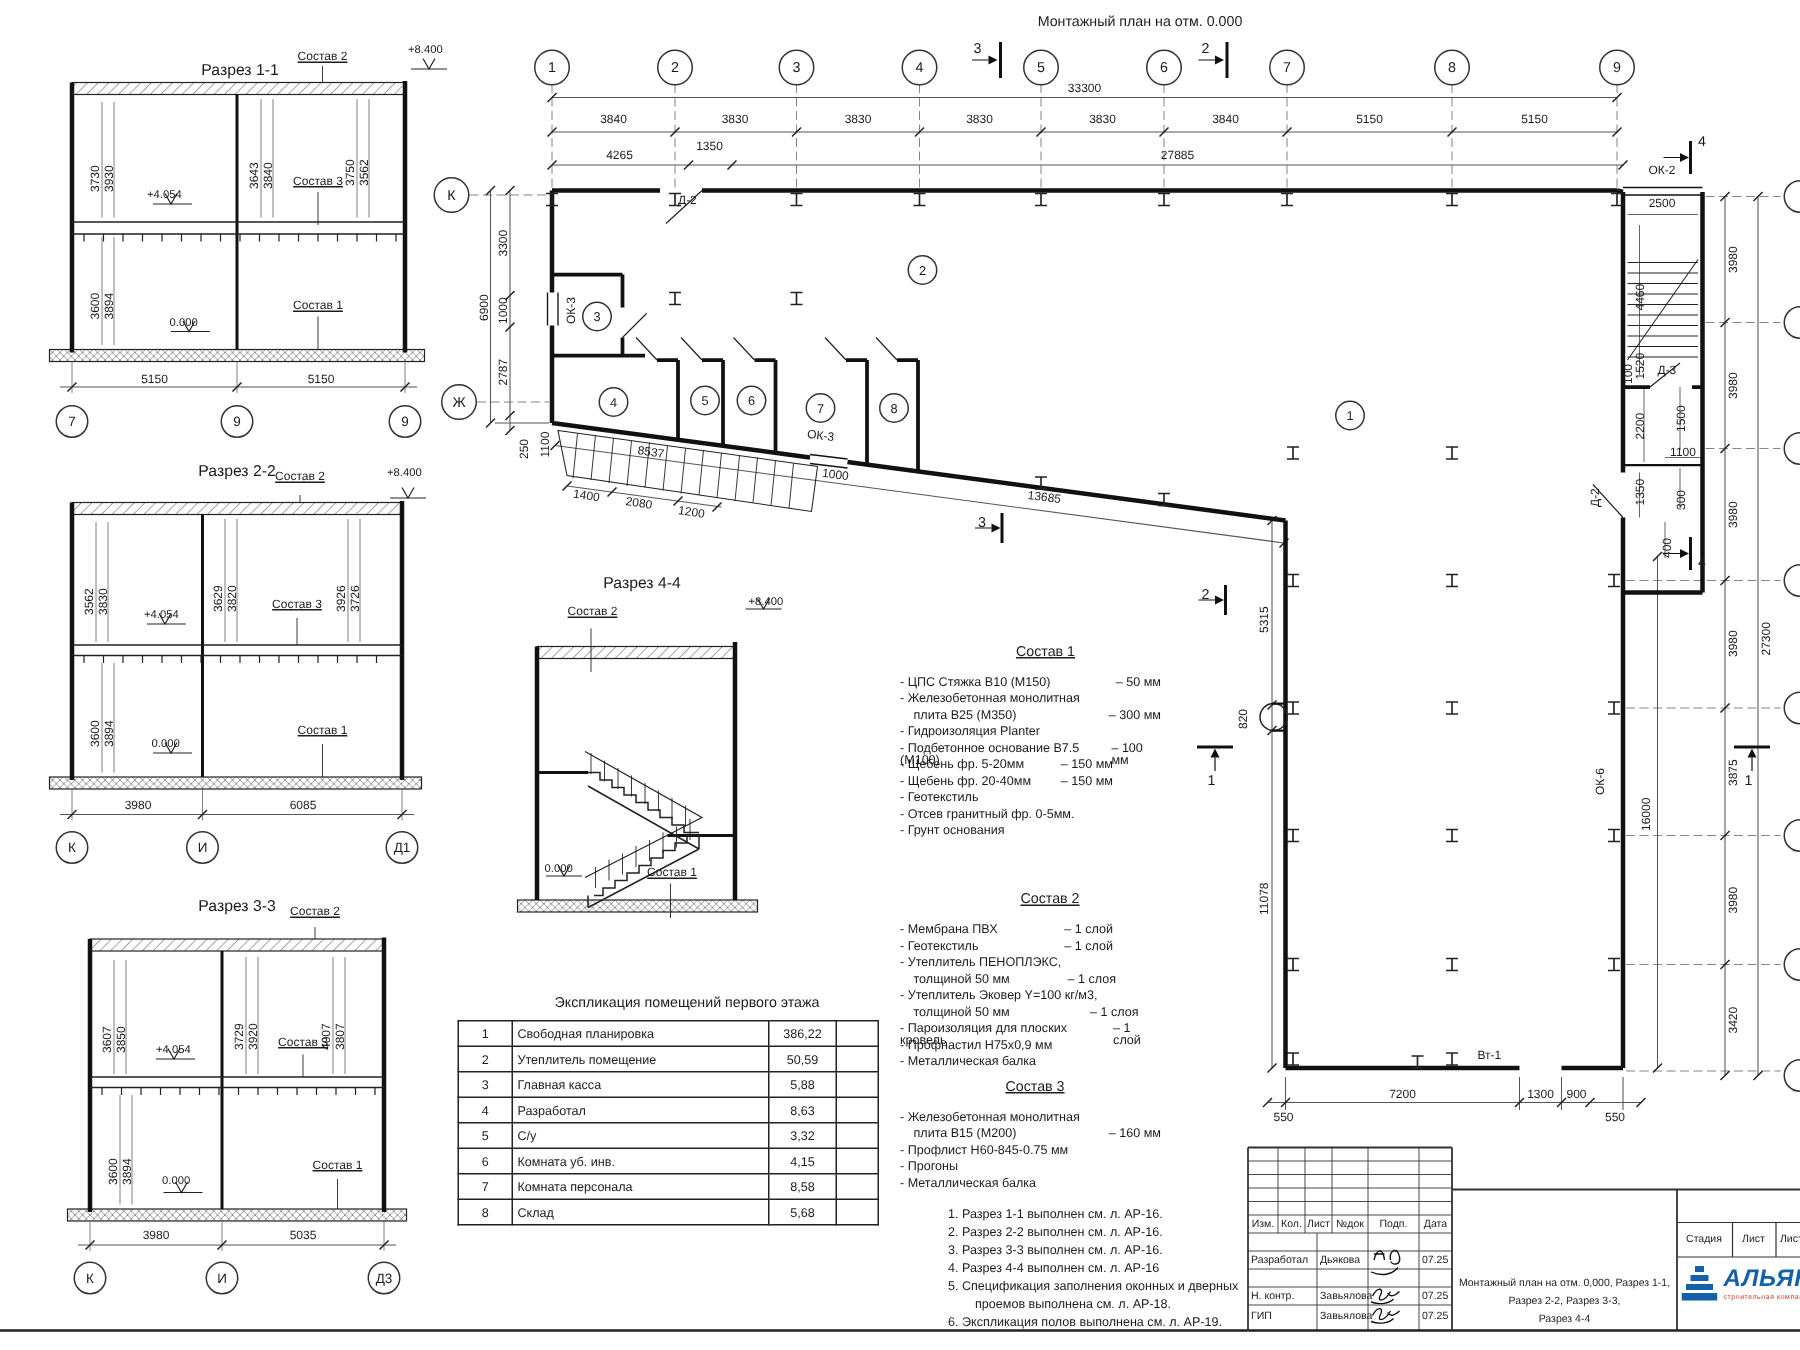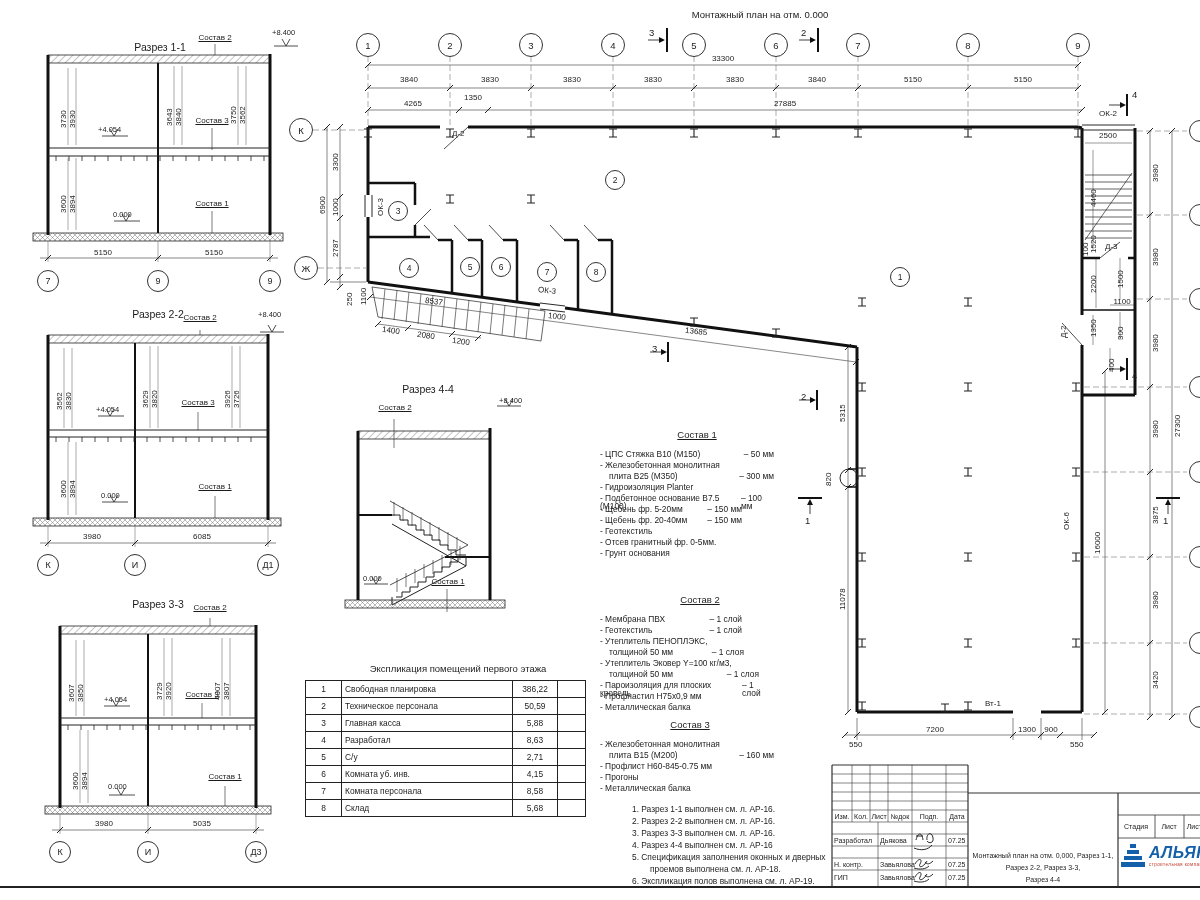--- a/index.html
+++ b/index.html
@@ -453,40 +453,40 @@
       </colgroup>
   <tbody>
   <tr>
           <td class="num">1</td>
           <td>Свободная планировка</td>
           <td class="ar">386,22</td>
           <td></td>
         </tr>
   <tr>
           <td class="num">2</td>
-          <td>Техническое персонала</td>
+          <td>Утеплитель помещение</td>
           <td class="ar">50,59</td>
           <td></td>
         </tr>
   <tr>
           <td class="num">3</td>
           <td>Главная касса</td>
           <td class="ar">5,88</td>
           <td></td>
         </tr>
   <tr>
           <td class="num">4</td>
           <td>Разработал</td>
           <td class="ar">8,63</td>
           <td></td>
         </tr>
   <tr>
           <td class="num">5</td>
           <td>С/у</td>
-          <td class="ar">2,71</td>
+          <td class="ar">3,32</td>
           <td></td>
         </tr>
   <tr>
           <td class="num">6</td>
           <td>Комната уб. инв.</td>
           <td class="ar">4,15</td>
           <td></td>
         </tr>
   <tr>
           <td class="num">7</td>

